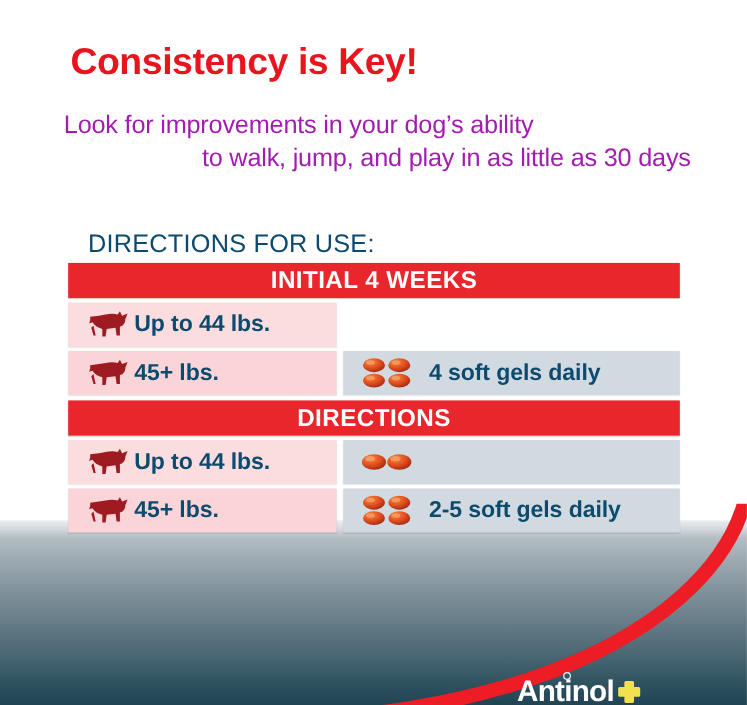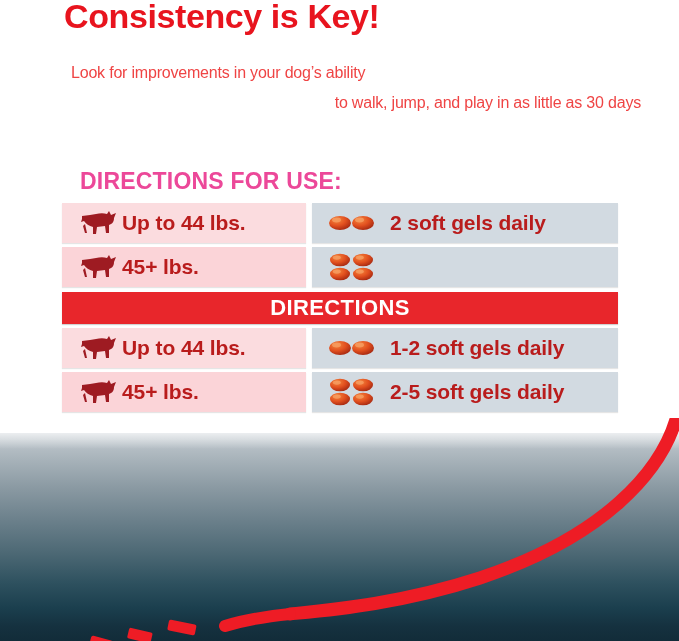--- a/index.html
+++ b/index.html
@@ -1,21 +1,21 @@
 <!DOCTYPE html>
 <html><head>
 <meta charset="utf-8">
 <style>
   html,body{margin:0;padding:0;}
   body{
     width:679px;height:641px;overflow:hidden;
     font-family:"Liberation Sans", sans-serif;
     background:#ffffff;position:relative;
   }
-  .page{position:absolute;inset:0;background:#ffffff;overflow:hidden;}
+  .page{position:absolute;inset:0;background:#ffffff;overflow:hidden;margin-top:40px;}
 
   
   .gradient-panel{
     position:absolute;left:0;right:0;top:433px;height:208px;
     background:linear-gradient(180deg,
       #c5ccd2 0%,
       #a9b4bb 12%,
       #8b9aa3 26%,
       #6b808b 42%,
       #4c6874 58%,
@@ -33,29 +33,29 @@
   
   .swoosh{position:absolute;left:0;top:418px;width:679px;height:223px;}
 
   
   .headline{
     position:absolute;left:64px;top:-6px;width:560px;
     color:#e8141e;font-size:34px;font-weight:bold;letter-spacing:-0.4px;
     line-height:44px;white-space:nowrap;
   }
   .subhead{
-    position:absolute;left:71px;top:58px;width:570px;
-    color:#ef4444;font-size:16px;font-weight:400;line-height:30px;
+    position:absolute;left:58px;top:58px;width:570px;
+    color:#a21caf;font-size:23px;font-weight:400;line-height:30px;
     letter-spacing:-0.2px;
   }
   .subhead .l2{display:block;text-align:right;}
 
   .directions{
     position:absolute;left:80px;top:168px;
-    color:#ec4899;font-size:23px;font-weight:bold;letter-spacing:0.2px;
+    color:#0c4a6e;font-size:23px;font-weight:normal;letter-spacing:0.2px;
   }
 
   
   .dose-table{position:absolute;left:62px;top:199px;width:556px;}
   .band{
     background:#e8262b;color:#ffffff;text-align:center;
     font-size:22px;font-weight:bold;letter-spacing:0.4px;
     height:32px;line-height:32px;
     box-shadow:0 1px 1px rgba(0,0,0,.18);
   }
@@ -65,21 +65,21 @@
   .cell-left{
     width:244px;background:#fbdcdf;padding-left:14px;
     box-shadow:0 1px 1px rgba(0,0,0,.10);
   }
   .cell-left.alt{background:#fbd4d8;align-items:center;}
   .cell-right{
     width:306px;margin-left:6px;background:#d2dae1;padding-left:14px;
     box-shadow:0 1px 1px rgba(0,0,0,.10);
   }
   .cell-label{
-    color:#b91c1c;font-size:21px;font-weight:bold;letter-spacing:-0.1px;
+    color:#0c4a6e;font-size:21px;font-weight:bold;letter-spacing:-0.1px;
     white-space:nowrap;
   }
   .dog-ico{width:42px;height:28px;flex:0 0 42px;margin-right:4px;}
   .gel-ico{width:52px;height:32px;flex:0 0 52px;margin-right:12px;display:block;}
 
   
   .logo{position:absolute;left:470px;top:575px;display:flex;align-items:center;}
   .logo-word{
     color:#ffffff;font-size:27px;font-weight:bold;letter-spacing:-0.7px;
     line-height:27px;position:relative;
@@ -111,44 +111,29 @@
 
   <div class="subhead">
     <span class="l1">Look for improvements in your dog’s ability</span>
     <span class="l2">to walk, jump, and play in as little as 30 days</span>
   </div>
 
   <div class="directions">DIRECTIONS FOR USE:</div>
 
   <div class="dose-table">
 
+    <div class="band">INITIAL 4 WEEKS</div>
 
     <div class="row">
       <div class="cell cell-left">
         <svg class="dog-ico" viewBox="0 0 42 28">
           <path fill="#9e1b22" d="M6 7 L14 6 L20 5 C24 4 28 4 31 5 L33 2 L35 6 L40 4 L38 9 C38 13 36 15 33 16 L33 24 L30 24 L29 17 L21 18 L20 25 L17 25 L17 18 C13 17 10 15 8 12 L5 13 L6 10 Z"></path>
           <path fill="#9e1b22" d="M9 15 L11 24 L9 24 L7 17 Z"></path>
         </svg>
         <span class="cell-label">Up to 44 lbs.</span>
-      </div>
-      <div class="cell cell-right">
-        <svg class="gel-ico" viewBox="0 0 52 32">
-          <defs>
-            <radialGradient id="g1" cx="35%" cy="28%" r="75%">
-              <stop offset="0%" stop-color="#f4873e"></stop>
-              <stop offset="55%" stop-color="#e2501f"></stop>
-              <stop offset="100%" stop-color="#a82a12"></stop>
-            </radialGradient>
-          </defs>
-          <ellipse cx="14" cy="16" rx="11" ry="7" fill="url(#g1)"></ellipse>
-          <ellipse cx="10.5" cy="13" rx="4.5" ry="2.4" fill="#f7a267" opacity=".75"></ellipse>
-          <ellipse cx="37" cy="16" rx="11" ry="7" fill="url(#g1)"></ellipse>
-          <ellipse cx="33.5" cy="13" rx="4.5" ry="2.4" fill="#f7a267" opacity=".75"></ellipse>
-        </svg>
-        <span class="cell-label">2 soft gels daily</span>
       </div>
     </div>
 
     <div class="row">
       <div class="cell cell-left alt">
         <svg class="dog-ico" viewBox="0 0 42 28">
           <path fill="#9e1b22" d="M6 7 L14 6 L20 5 C24 4 28 4 31 5 L33 2 L35 6 L40 4 L38 9 C38 13 36 15 33 16 L33 24 L30 24 L29 17 L21 18 L20 25 L17 25 L17 18 C13 17 10 15 8 12 L5 13 L6 10 Z"></path>
           <path fill="#9e1b22" d="M9 15 L11 24 L9 24 L7 17 Z"></path>
         </svg>
         <span class="cell-label">45+ lbs.</span>
@@ -164,20 +149,21 @@
           </defs>
           <ellipse cx="14" cy="9" rx="10" ry="6.3" fill="url(#g2)"></ellipse>
           <ellipse cx="10.8" cy="6.6" rx="4" ry="2.1" fill="#f7a267" opacity=".75"></ellipse>
           <ellipse cx="37" cy="9" rx="10" ry="6.3" fill="url(#g2)"></ellipse>
           <ellipse cx="33.8" cy="6.6" rx="4" ry="2.1" fill="#f7a267" opacity=".75"></ellipse>
           <ellipse cx="14" cy="23" rx="10" ry="6.3" fill="url(#g2)"></ellipse>
           <ellipse cx="10.8" cy="20.6" rx="4" ry="2.1" fill="#f7a267" opacity=".75"></ellipse>
           <ellipse cx="37" cy="23" rx="10" ry="6.3" fill="url(#g2)"></ellipse>
           <ellipse cx="33.8" cy="20.6" rx="4" ry="2.1" fill="#f7a267" opacity=".75"></ellipse>
         </svg>
+        <span class="cell-label">4 soft gels daily</span>
       </div>
     </div>
 
     <div class="band second">DIRECTIONS</div>
 
     <div class="row">
       <div class="cell cell-left">
         <svg class="dog-ico" viewBox="0 0 42 28">
           <path fill="#9e1b22" d="M6 7 L14 6 L20 5 C24 4 28 4 31 5 L33 2 L35 6 L40 4 L38 9 C38 13 36 15 33 16 L33 24 L30 24 L29 17 L21 18 L20 25 L17 25 L17 18 C13 17 10 15 8 12 L5 13 L6 10 Z"></path>
           <path fill="#9e1b22" d="M9 15 L11 24 L9 24 L7 17 Z"></path>
@@ -191,21 +177,20 @@
               <stop offset="0%" stop-color="#f4873e"></stop>
               <stop offset="55%" stop-color="#e2501f"></stop>
               <stop offset="100%" stop-color="#a82a12"></stop>
             </radialGradient>
           </defs>
           <ellipse cx="14" cy="16" rx="11" ry="7" fill="url(#g3)"></ellipse>
           <ellipse cx="10.5" cy="13" rx="4.5" ry="2.4" fill="#f7a267" opacity=".75"></ellipse>
           <ellipse cx="37" cy="16" rx="11" ry="7" fill="url(#g3)"></ellipse>
           <ellipse cx="33.5" cy="13" rx="4.5" ry="2.4" fill="#f7a267" opacity=".75"></ellipse>
         </svg>
-        <span class="cell-label">1-2 soft gels daily</span>
       </div>
     </div>
 
     <div class="row">
       <div class="cell cell-left alt">
         <svg class="dog-ico" viewBox="0 0 42 28">
           <path fill="#9e1b22" d="M6 7 L14 6 L20 5 C24 4 28 4 31 5 L33 2 L35 6 L40 4 L38 9 C38 13 36 15 33 16 L33 24 L30 24 L29 17 L21 18 L20 25 L17 25 L17 18 C13 17 10 15 8 12 L5 13 L6 10 Z"></path>
           <path fill="#9e1b22" d="M9 15 L11 24 L9 24 L7 17 Z"></path>
         </svg>
         <span class="cell-label">45+ lbs.</span>
@@ -227,14 +212,21 @@
           <ellipse cx="10.8" cy="20.6" rx="4" ry="2.1" fill="#f7a267" opacity=".75"></ellipse>
           <ellipse cx="37" cy="23" rx="10" ry="6.3" fill="url(#g4)"></ellipse>
           <ellipse cx="33.8" cy="20.6" rx="4" ry="2.1" fill="#f7a267" opacity=".75"></ellipse>
         </svg>
         <span class="cell-label">2-5 soft gels daily</span>
       </div>
     </div>
 
   </div>
 
+  <div class="logo">
+    <span class="logo-word">Antinol</span>
+    <span class="logo-dot"></span>
+    <svg class="logo-plus" viewBox="0 0 24 24">
+      <path fill="#f2e14c" d="M9 2 h6 a1.4 1.4 0 0 1 1.4 1.4 V7.6 h4.2 A1.4 1.4 0 0 1 22 9 v6 a1.4 1.4 0 0 1 -1.4 1.4 h-4.2 v4.2 A1.4 1.4 0 0 1 15 22 h-6 a1.4 1.4 0 0 1 -1.4 -1.4 v-4.2 H3.4 A1.4 1.4 0 0 1 2 15 V9 a1.4 1.4 0 0 1 1.4 -1.4 h4.2 V3.4 A1.4 1.4 0 0 1 9 2 z"></path>
+    </svg>
+  </div>
 
 </div>
 
 </body></html>

